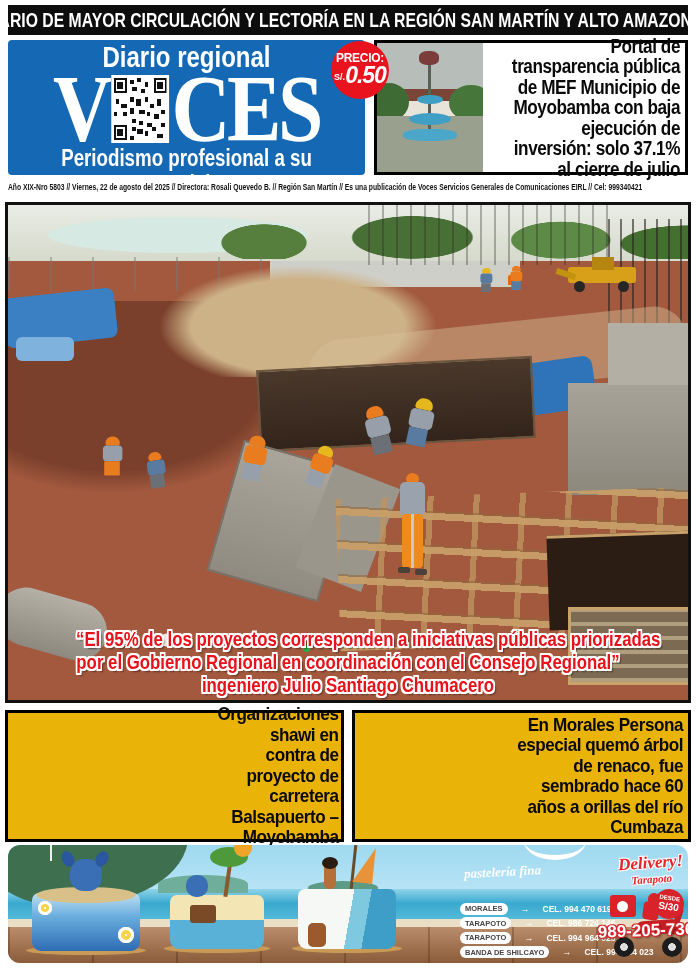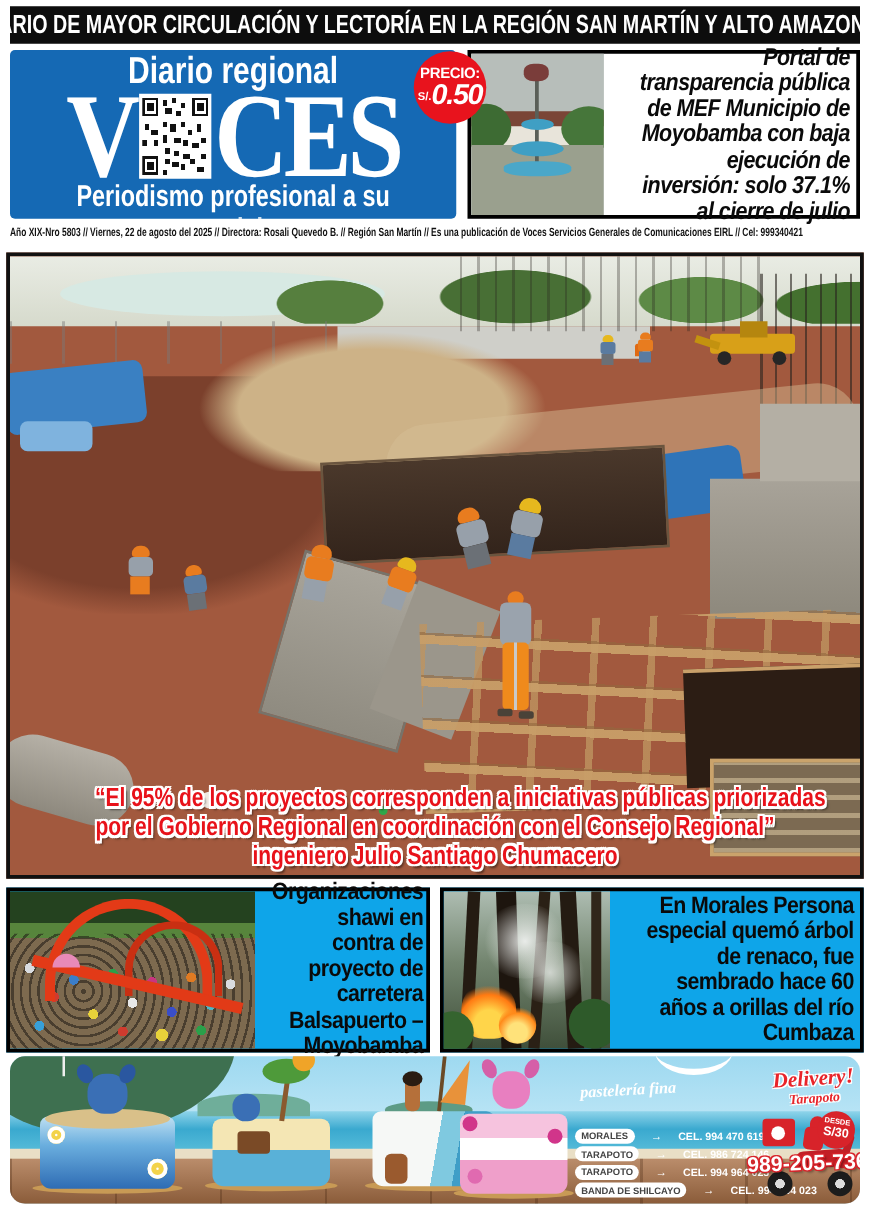--- a/index.html
+++ b/index.html
@@ -27,21 +27,21 @@
     text-align:center;z-index:4;}
   .price-label{font-size:12px;font-weight:700;margin-top:10px;letter-spacing:-0.3px;}
   .price-row{display:flex;justify-content:center;align-items:flex-start;line-height:20px;}
   .price-cur{font-size:9px;font-weight:700;margin-top:2px;}
   .price-val{font-size:23px;font-weight:700;font-style:italic;letter-spacing:-1px;}
 
   
   #top-story{left:374px;top:40px;width:314px;height:135px;border:3px solid #000;box-sizing:border-box;
     display:flex;background:#fff;}
   .ts-photo{width:106px;position:relative;overflow:hidden;flex:none;background:#b7beba;}
-  .ts-text{flex:1;display:flex;align-items:center;justify-content:flex-end;padding:2px 5px 2px 0;font-style:italic;}
+  .ts-text{flex:1;display:flex;align-items:center;justify-content:flex-end;padding:2px 5px 2px 0;}
   .ts-headline{font-weight:700;font-size:19.5px;line-height:20.5px;text-align:right;color:#0a0a0a;
     letter-spacing:-0.5px;transform:scaleX(0.88);transform-origin:100% 50%;}
 
   
   #folio{left:8px;top:181px;width:680px;height:16px;overflow:visible;}
   #folio .txt{font-size:9.5px;font-weight:700;color:#111;white-space:nowrap;transform:scaleX(0.71);transform-origin:0 50%;}
 
   
   #main-story{left:5px;top:202px;width:686px;height:501px;border:3px solid #111;box-sizing:border-box;
     overflow:hidden;background:#a2593e;}
@@ -61,21 +61,21 @@
 
   
   .worker{position:absolute;width:16px;z-index:3;}
   .w-helm{height:7px;width:11px;margin:0 auto;border-radius:5px 5px 2px 2px;}
   .w-body{height:12px;width:15px;margin:0 auto;border-radius:3px;}
   .w-legs{height:11px;width:12px;margin:0 auto;}
   .c-yel{background:#e6b81e}.c-org{background:#e87c1f}.c-gray{background:#97a0aa}
   .c-blue{background:#5a7ba0}.c-dgray{background:#6b7076}
 
   
-  .sec-box{top:710px;height:132px;border:3px solid #000;box-sizing:border-box;display:flex;background:#0ea5e9;position:absolute;}
+  .sec-box{top:710px;height:132px;border:3px solid #000;box-sizing:border-box;display:flex;background:#eab308;position:absolute;align-items:center;}
   #sec-left{left:5px;width:339px;}
   #sec-right{left:352px;width:339px;}
   .sec-photo{position:relative;overflow:hidden;flex:none;}
   .sec-text{flex:1;display:flex;align-items:center;justify-content:flex-end;padding:2px 5px 2px 0;}
   .sec-headline{font-weight:700;font-size:19px;line-height:20.5px;text-align:right;color:#0a0a0a;
     letter-spacing:-0.5px;transform:scaleX(0.9);transform-origin:100% 50%;}
 
   
   #ad{left:8px;top:845px;width:680px;height:118px;border-radius:12px;overflow:hidden;
     background:linear-gradient(#9ed9f0 0%,#c2e8f7 55%);}
@@ -388,31 +388,20 @@
     <div class="plate"></div>
     <div class="cake-body" style="height:60px;background:linear-gradient(100deg,#f6f8f6 0 52%, #7fc9e0 52% 68%, #3f9ec7 68% 100%)"></div>
     <div class="abs" style="left:54px;top:-44px;width:3px;height:44px;background:#6b4a26;transform:rotate(6deg)"></div>
     <div class="abs" style="left:56px;top:-42px;width:0;height:0;border-left:20px solid transparent;
       border-bottom:36px solid #e8923a;transform:rotate(6deg)"></div>
     <div class="abs" style="left:26px;top:-26px;width:12px;height:26px;background:#b5703a;border-radius:5px"></div>
     <div class="abs" style="left:24px;top:-32px;width:16px;height:12px;background:#2a1c12;border-radius:50%"></div>
     <div class="abs" style="left:10px;top:34px;width:18px;height:24px;background:#9a5a2e;border-radius:5px"></div>
   </div>
 
-  <div class="abs" style="left:360px;bottom:8px;width:86px;height:64px">
-    <div class="plate"></div>
-    <div class="cake-body" style="height:64px;background:linear-gradient(180deg,#f6c3de 0 30%, #ffffff 30% 58%, #ef9fca 58% 100%)"></div>
-    <div class="abs" style="left:26px;top:-34px;width:30px;height:30px;background:#e87fc0;border-radius:45%"></div>
-    <div class="abs" style="left:18px;top:-44px;width:11px;height:16px;background:#d55fa8;border-radius:50%;transform:rotate(-26deg)"></div>
-    <div class="abs" style="left:52px;top:-44px;width:11px;height:16px;background:#d55fa8;border-radius:50%;transform:rotate(26deg)"></div>
-    <div class="abs" style="left:2px;top:2px;width:12px;height:12px;background:#d1358a;border-radius:50%"></div>
-    <div class="abs" style="left:70px;top:12px;width:12px;height:12px;background:#d1358a;border-radius:50%"></div>
-    <div class="abs" style="left:6px;top:44px;width:12px;height:12px;background:#e06ab0;border-radius:50%"></div>
-    <div class="abs script" style="left:16px;top:24px;font-size:13px;color:#fff">isabella</div>
-  </div>
 
   <div class="abs" style="left:452px;top:4px;width:160px;color:#fff">
     <div style="width:62px;height:14px;border-bottom:5px solid #fff;border-radius:0 0 50% 50%/0 0 100% 100%;
       margin:-8px 0 0 64px"></div>
     <div class="script" style="font-size:13px;transform:rotate(-3deg);margin:2px 0 0 4px">pastelería fina</div>
   </div>
 
   <div class="abs" style="left:452px;top:58px;width:156px">
     <div class="loc-row">
       <span class="loc-pill">MORALES</span>

